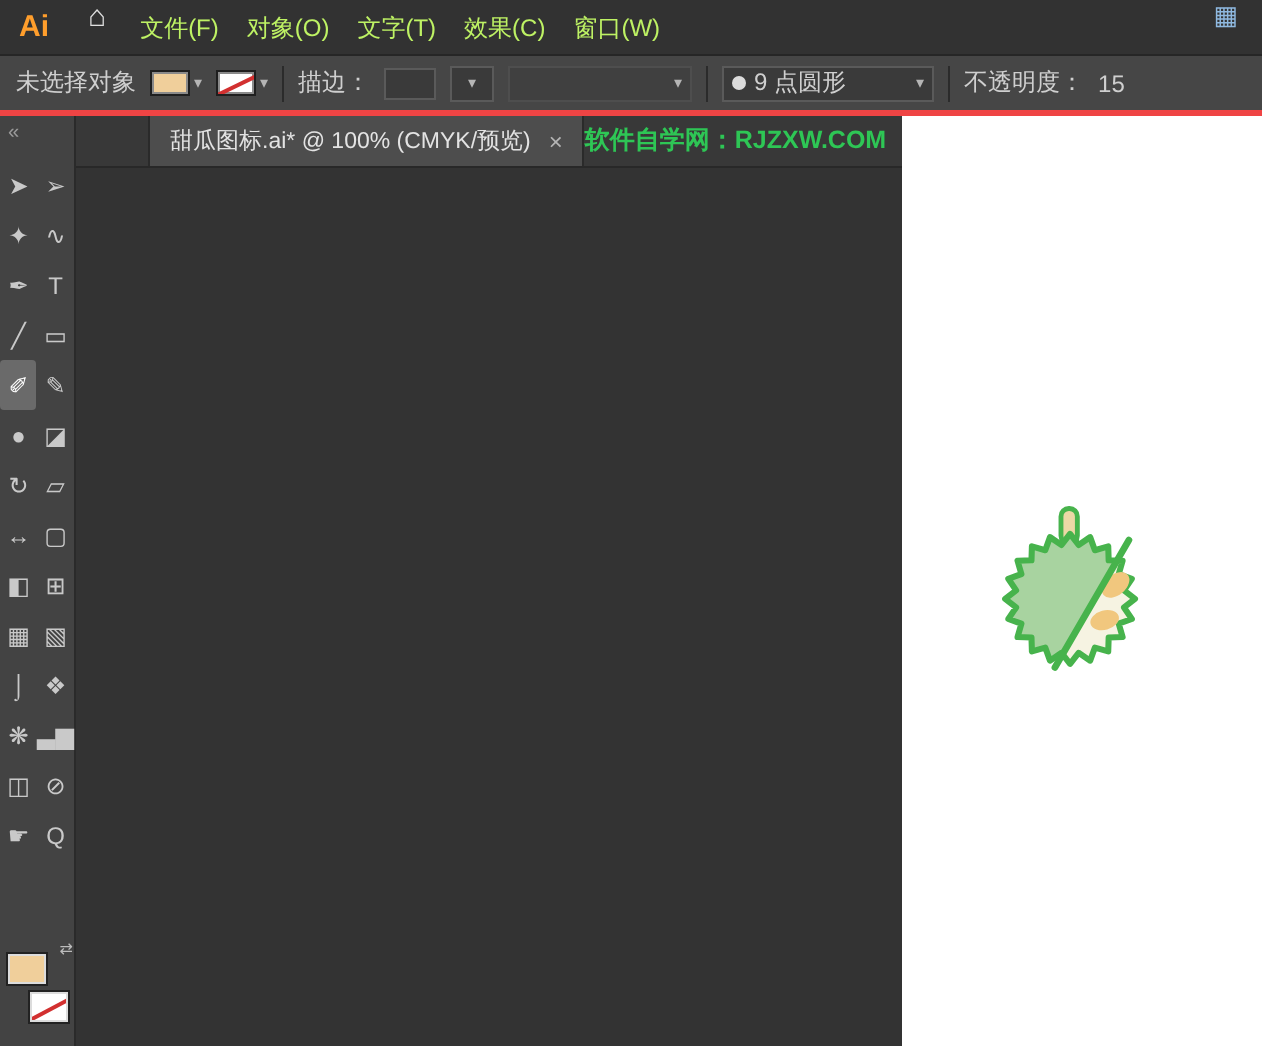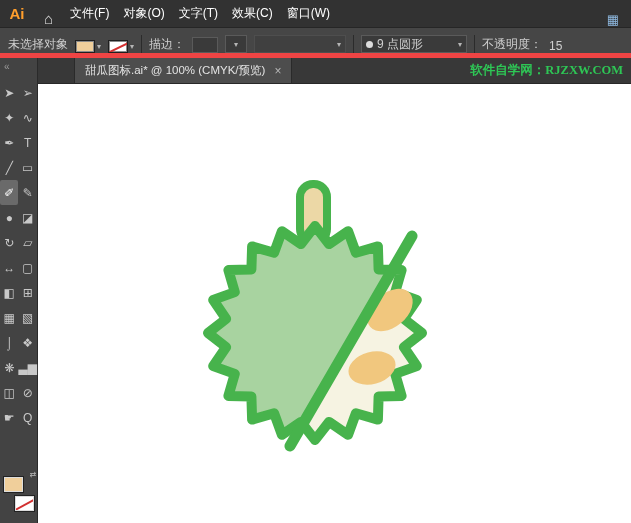--- a/index.html
+++ b/index.html
@@ -1,30 +1,30 @@
 <!DOCTYPE html>
 <html><head>
 <meta charset="utf-8">
 <style>
   *{box-sizing:border-box;margin:0;padding:0}
   html,body{background:#222}
   body{font-family:"Liberation Sans","DejaVu Sans",sans-serif}
   #app{width:631px;height:523px;background:#333;overflow:hidden;display:flex;flex-direction:column;color:#ddd;position:relative}
 
   
-  .menubar{height:28px;flex:0 0 28px;background:#323232;display:flex;align-items:flex-end;font-size:12px;border-bottom:1px solid #262626}
+  .menubar{height:28px;flex:0 0 28px;background:#323232;display:flex;align-items:flex-start;font-size:12px;border-bottom:1px solid #262626}
   .ai-logo{width:34px;height:100%;display:flex;align-items:center;justify-content:center;color:#ff9e2c;font-weight:bold;font-size:15px}
   .home{color:#e0e0e0;font-size:15px;padding:0 10px}
   .menu-items{display:flex}
-  .menu-item{padding:0 7px;color:#ffffff;line-height:28px;white-space:nowrap}
+  .menu-item{padding:0 7px;color:#bef264;line-height:28px;white-space:nowrap}
   .spacer{flex:1}
   .workspace{padding:0 12px;color:#8fb9e0;font-size:13px}
 
   
-  .controlbar{height:30px;flex:0 0 30px;background:#464646;border-bottom:5px solid #ef4444;display:flex;align-items:flex-end;font-size:12px;color:#cfcfcf;padding:0 8px;gap:7px;overflow:hidden;white-space:nowrap}
+  .controlbar{height:30px;flex:0 0 30px;background:#464646;border-bottom:3px solid #ef4444;display:flex;align-items:center;font-size:12px;color:#cfcfcf;padding:0 8px;gap:7px;overflow:hidden;white-space:nowrap}
   .swatch-wrap{display:flex;align-items:center;gap:2px}
   .fill-swatch{width:20px;height:13px;border:1px solid #1f1f1f;box-shadow:inset 0 0 0 1px #8a8a8a;display:inline-block}
   .stroke-swatch{width:20px;height:13px;border:1px solid #1f1f1f;box-shadow:inset 0 0 0 1px #8a8a8a;background:#fff;position:relative;overflow:hidden;display:inline-block}
   .stroke-swatch::after{content:"";position:absolute;left:-4px;right:-4px;top:50%;height:2px;background:#d23030;transform:rotate(-26deg)}
   .chev{color:#b5b5b5;font-size:8px}
   .sep{width:1px;height:18px;background:#2b2b2b}
   .mini-input{width:26px;height:16px;background:#3a3a3a;border:1px solid #5a5a5a;display:inline-block}
   .dd{display:flex;align-items:center;gap:4px;background:#3a3a3a;border:1px solid #5a5a5a;height:18px;padding:0 4px}
   .dd.small{width:22px;justify-content:center}
   .dd.wide{width:92px;justify-content:flex-end;background:#404040;border-color:#4e4e4e}
@@ -38,21 +38,21 @@
   .dock-head{height:22px;color:#9a9a9a;font-size:10px;padding:3px 4px}
   .tools{display:grid;grid-template-columns:1fr 1fr;justify-items:center}
   .tool{width:18px;height:25px;display:flex;align-items:center;justify-content:center;color:#c9c9c9;font-size:12px;line-height:1}
   .tool.active{background:#6a6a6a;color:#fff;border-radius:2px}
   .swatches{margin-top:auto;position:relative;width:30px;height:38px;align-self:center;margin-bottom:12px}
   .swap{position:absolute;right:-3px;top:-3px;font-size:8px;color:#bbb}
   .fill-box{position:absolute;left:0;top:4px;width:19px;height:15px;border:1px solid #dcdcdc;outline:1px solid #222;z-index:2}
   .stroke-box{position:absolute;right:0;bottom:0;width:19px;height:15px;border:1px solid #dcdcdc;outline:1px solid #222;background:#fff;overflow:hidden;z-index:1}
   .stroke-box::after{content:"";position:absolute;left:-4px;right:-4px;top:50%;height:2px;background:#d23030;transform:rotate(-28deg)}
 
-  .right{flex:1;display:flex;flex-direction:column;min-width:0}
+  .right{flex:1;display:flex;flex-direction:row;min-width:0}
   .tabbar{height:26px;flex:0 0 26px;background:#383838;display:flex;align-items:stretch;border-bottom:1px solid #282828}
   .tab{margin-left:36px;background:#4d4d4d;display:flex;align-items:center;gap:9px;padding:0 10px;font-size:11.5px;color:#e3e3e3;border-left:1px solid #2a2a2a;border-right:1px solid #2a2a2a;white-space:nowrap}
   .tab-close{color:#b5b5b5;font-size:12px}
   .watermark{margin-left:auto;align-self:center;padding-right:8px;font-weight:bold;font-size:12.5px;white-space:nowrap}
   .canvas{flex:1;background:#ffffff;position:relative}
   #artwork{position:absolute;inset:0;width:100%;height:100%}
 </style>
 </head>
 <body>
 
@@ -142,21 +142,21 @@
         <span class="stroke-box"></span>
       </div>
     </aside>
 
     <div class="right">
       <div class="tabbar">
         <div class="tab">
           <span>甜瓜图标.ai* @ 100% (CMYK/预览)</span>
           <span class="tab-close">×</span>
         </div>
-        <div class="watermark" style="color: rgb(46, 198, 85); font-family: Liberation Serif, serif;">软件自学网：RJZXW.COM</div>
+        <div class="watermark" style="color: rgb(46, 198, 85);">软件自学网：RJZXW.COM</div>
       </div>
       <div class="canvas">
         <svg id="artwork" xmlns="http://www.w3.org/2000/svg" viewBox="0 0 593 439" preserveAspectRatio="xMidYMid meet">
             <defs>
               <clipPath id="bodyClip">
                 <path d="M277.0 142.0L291.1 160.1L310.1 147.2L317.9 168.8L339.9 162.4L340.6 185.4L363.6 186.1L357.2 208.1L378.8 215.9L365.9 234.9L384.0 249.0L365.9 263.1L378.8 282.1L357.2 289.9L363.6 311.9L340.6 312.6L339.9 335.6L317.9 329.2L310.1 350.8L291.1 337.9L277.0 356.0L262.9 337.9L243.9 350.8L236.1 329.2L214.1 335.6L213.4 312.6L190.4 311.9L196.8 289.9L175.2 282.1L188.1 263.1L170.0 249.0L188.1 234.9L175.2 215.9L196.8 208.1L190.4 186.1L213.4 185.4L214.1 162.4L236.1 168.8L243.9 147.2L262.9 160.1Z"></path>
               </clipPath>
             </defs>
             <rect x="262" y="100" width="27" height="58" rx="13" fill="#ecd8a6" stroke="#47b34c" stroke-width="8"></rect>
             <path d="M277.0 142.0L291.1 160.1L310.1 147.2L317.9 168.8L339.9 162.4L340.6 185.4L363.6 186.1L357.2 208.1L378.8 215.9L365.9 234.9L384.0 249.0L365.9 263.1L378.8 282.1L357.2 289.9L363.6 311.9L340.6 312.6L339.9 335.6L317.9 329.2L310.1 350.8L291.1 337.9L277.0 356.0L262.9 337.9L243.9 350.8L236.1 329.2L214.1 335.6L213.4 312.6L190.4 311.9L196.8 289.9L175.2 282.1L188.1 263.1L170.0 249.0L188.1 234.9L175.2 215.9L196.8 208.1L190.4 186.1L213.4 185.4L214.1 162.4L236.1 168.8L243.9 147.2L262.9 160.1Z" fill="#a8d3a0"></path>

